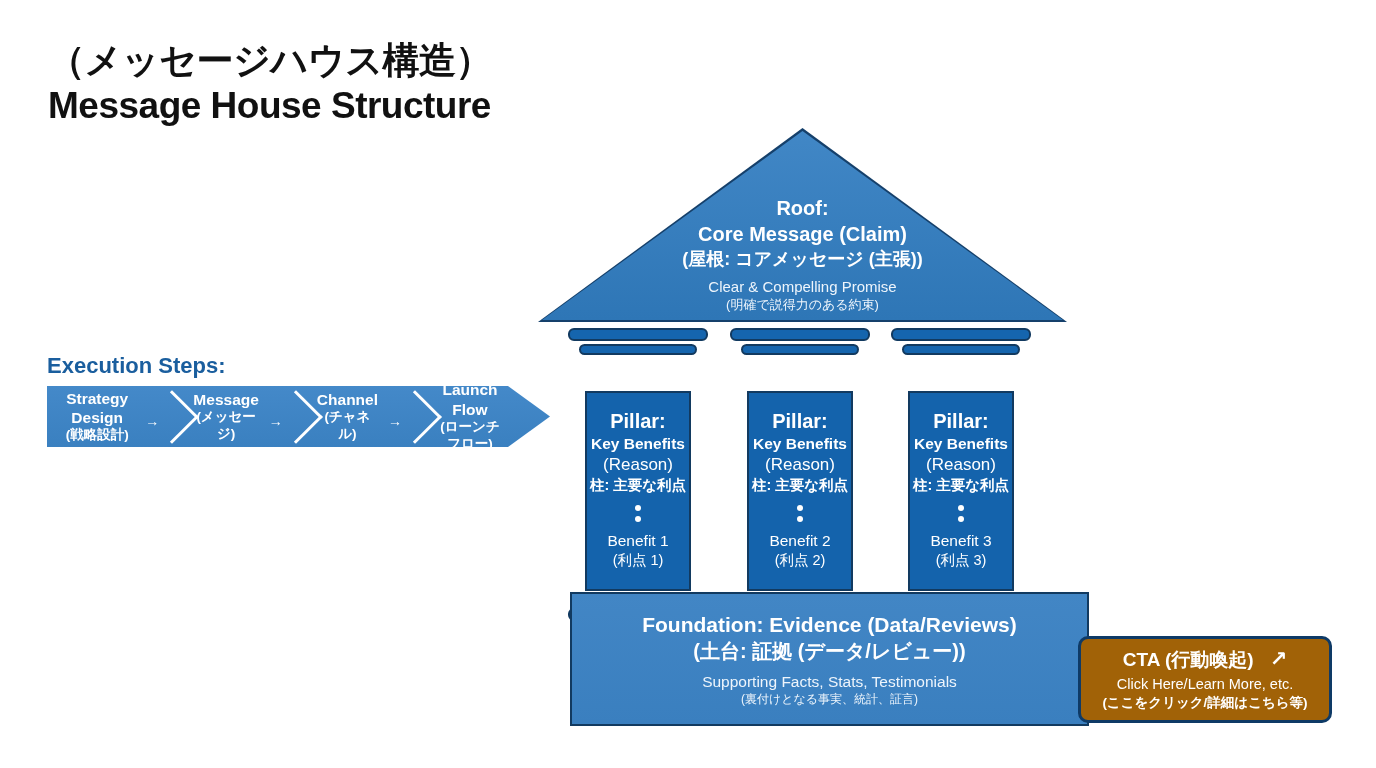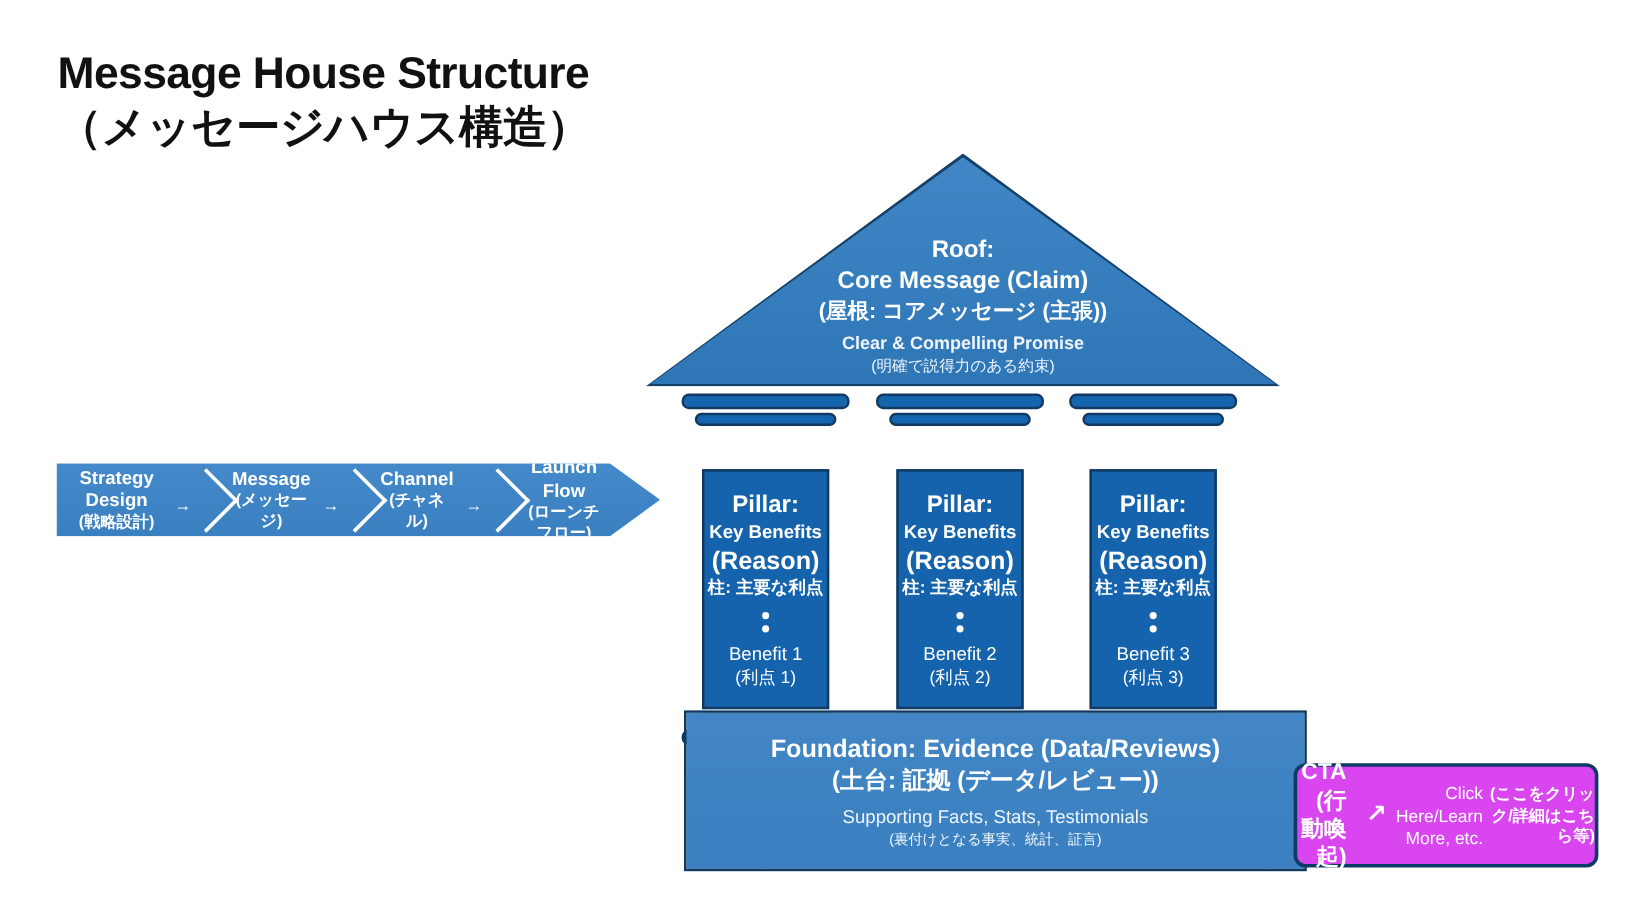--- a/index.html
+++ b/index.html
@@ -64,21 +64,21 @@
     background: linear-gradient(180deg, #4187c6, #2e76b6);
     clip-path: polygon(50% 0, 100% 100%, 0 100%);
   }
   .roof-text {
     position: absolute; left: 0; right: 0; bottom: 8px;
     text-align: center; color: #ffffff;
   }
   .roof-t1 { font-size: 20px; font-weight: 800; line-height: 1.3; }
   .roof-t2 { font-size: 20px; font-weight: 800; line-height: 1.3; }
   .roof-t3 { font-size: 18px; font-weight: 800; line-height: 1.35; }
-  .roof-s1 { font-size: 15px; font-weight: 700; margin-top: 7px; color: #eef5fc; line-height: 1.25; }
+  .roof-s1 { font-size: 15px; font-weight: 400; margin-top: 7px; color: #eef5fc; line-height: 1.25; }
   .roof-s2 { font-size: 13px; font-weight: 400; color: #eef5fc; line-height: 1.3; }
 
   
   .pillar {
     position: absolute; top: 328px; width: 140px;
     display: flex; flex-direction: column; align-items: center;
   }
   .pillar-1 { left: 568px; }
   .pillar-2 { left: 730px; }
   .pillar-3 { left: 891px; }
@@ -90,21 +90,21 @@
   .base-narrow{ width: 118px; height: 11px; margin-top: 3px; }
   .base-wide { width: 140px; height: 13px; margin-top: 3px; }
   .shaft {
     width: 106px; height: 200px;
     background: #1463AC; border: 2px solid #123A60;
     display: flex; flex-direction: column; align-items: center; justify-content: flex-start;
     color: #ffffff; text-align: center; padding-top: 16px; margin-top: 33px;
   }
   .shaft-t1 { font-size: 20px; font-weight: 800; line-height: 1.25; }
   .shaft-t2 { font-size: 15.5px; font-weight: 800; line-height: 1.3; }
-  .shaft-t3 { font-size: 21px; font-weight: 700; line-height: 1.3; }
+  .shaft-t3 { font-size: 17px; font-weight: 400; line-height: 1.3; }
   .shaft-t4 { font-size: 14.5px; font-weight: 800; line-height: 1.35; }
   .dots { display: flex; flex-direction: column; align-items: center; gap: 5px; margin: 9px 0; }
   .dot { width: 6px; height: 6px; border-radius: 50%; background: #ffffff; }
   .benefit-en { font-size: 15.5px; font-weight: 400; line-height: 1.3; }
   .benefit-jp { font-size: 14.5px; font-weight: 400; line-height: 1.35; }
 
   
   .foundation {
     position: absolute; left: 570px; top: 592px; width: 519px; height: 134px;
     background: linear-gradient(180deg, #4286c5, #3a7fbf);
@@ -113,40 +113,41 @@
     color: #ffffff; text-align: center;
   }
   .found-t1 { font-size: 21px; font-weight: 800; line-height: 1.3; }
   .found-t2 { font-size: 20px; font-weight: 800; line-height: 1.3; }
   .found-s1 { font-size: 15.5px; font-weight: 400; margin-top: 8px; color: #eef5fc; line-height: 1.25; }
   .found-s2 { font-size: 12px; font-weight: 400; color: #eef5fc; line-height: 1.35; }
 
   
   .cta {
     position: absolute; left: 1078px; top: 636px; width: 254px; height: 87px;
-    background: #d946ef; border: 3px solid #0E3A66; border-radius: 10px;
-    display: flex; align-items: center; justify-content: center;
+    background: #a16207; border: 3px solid #0E3A66; border-radius: 10px;
+    display: flex; flex-direction: column; align-items: center; justify-content: center;
     color: #ffffff; text-align: right;
   }
   .cta-title-row { display: flex; align-items: center; gap: 16px; }
   .cta-title { font-size: 19px; font-weight: 800; line-height: 1.25; }
   .cta-arrow { font-size: 21px; font-weight: 700; line-height: 1; position: relative; top: -1px; }
   .cta-l2 { font-size: 14.5px; font-weight: 400; margin-top: 3px; line-height: 1.3; }
   .cta-l3 { font-size: 13.5px; font-weight: 700; line-height: 1.3; }
 </style>
 </head>
 <body>
 
 <div class="canvas">
 
   <div class="page-title">
+    <div>（メッセージハウス構造）</div>
     <div>Message House Structure</div>
-    <div>（メッセージハウス構造）</div>
-  </div>
-
+  </div>
+
+  <div class="exec-label">Execution Steps:</div>
 
   <div class="banner">
     <div class="step">
       <div class="step-en">Strategy Design</div>
       <div class="step-jp">(戦略設計)</div>
     </div>
     <div class="sep">
       <span class="sep-arrow">→</span>
       <span class="sep-chevron"></span>
     </div>

